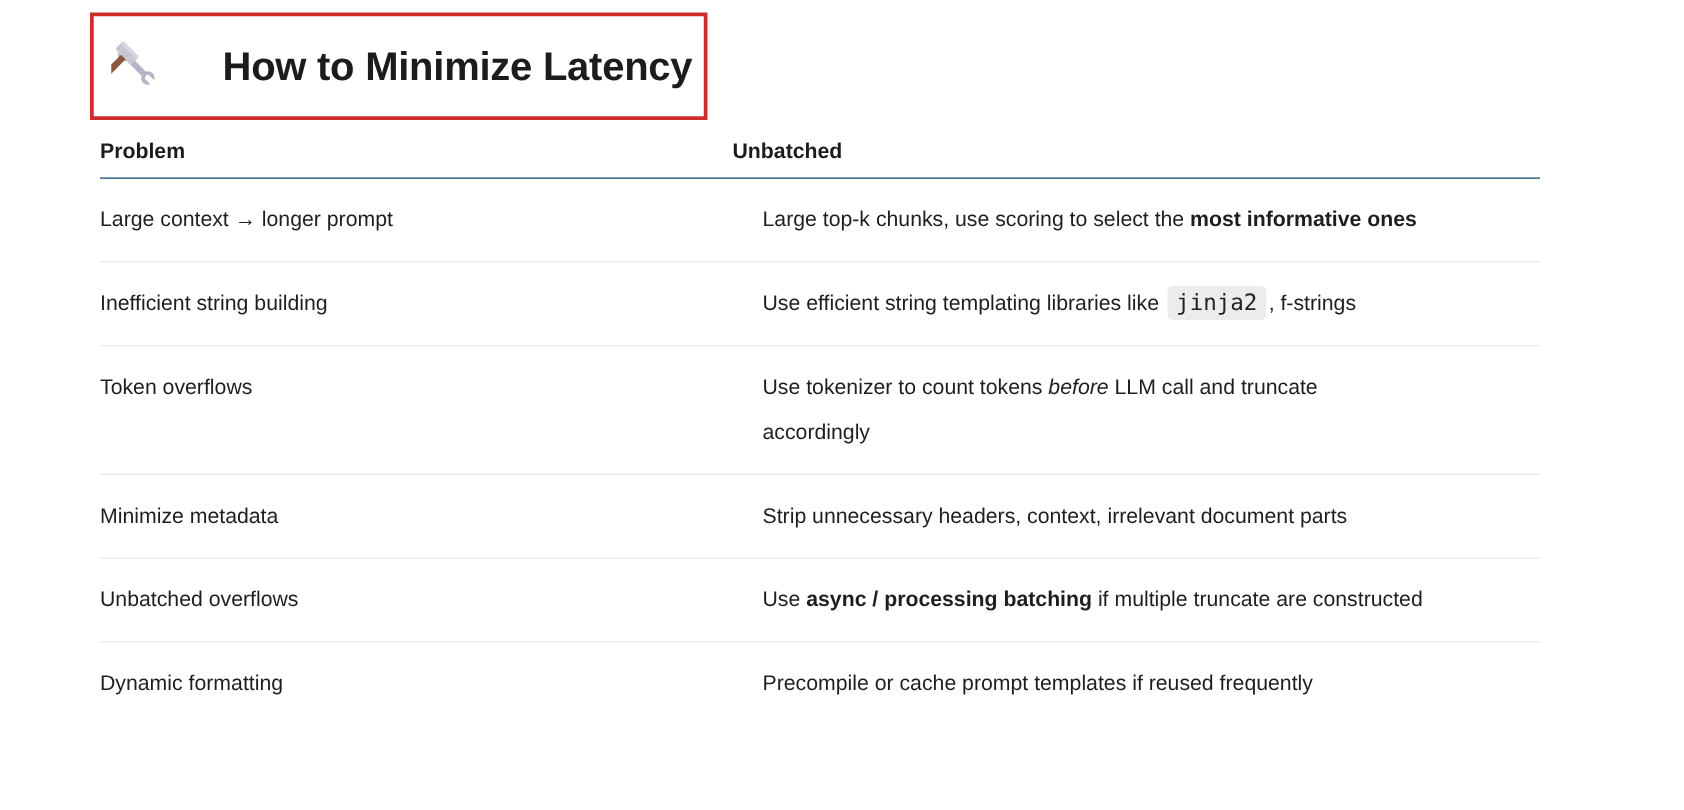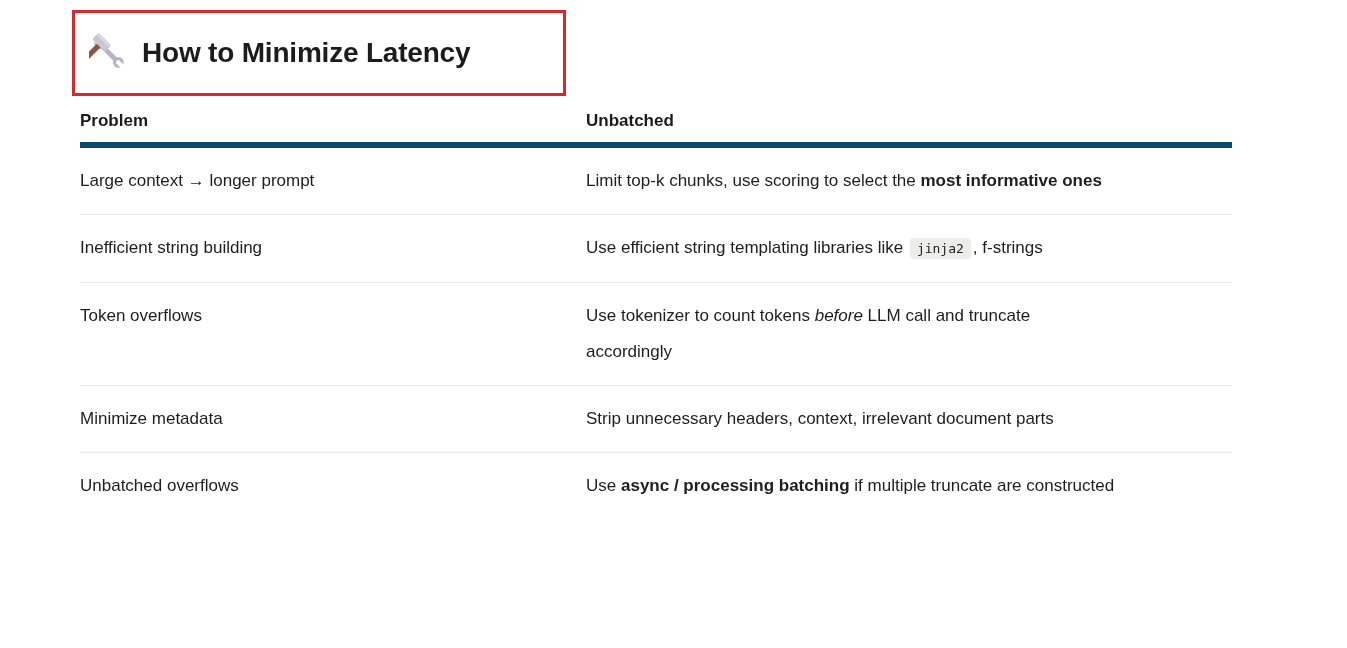--- a/index.html
+++ b/index.html
@@ -11,44 +11,44 @@
 
   
   .title-box {
     position: absolute; left: 72px; top: 10px; width: 494px; height: 86px;
     box-sizing: border-box; border: 3px solid #d02c2c;
     display: flex; align-items: center; gap: 13px; padding-left: 14px;
     background: #ffffff;
   }
   .title-icon { width: 40px; height: 40px; flex: 0 0 auto; }
   .page-title {
-    font-size: 28px; font-weight: 700; letter-spacing: -0.2px;
-    color: #1c1c1c; white-space: nowrap;
+    font-size: 32px; font-weight: 700; letter-spacing: -0.2px;
+    color: #1c1c1c; white-space: nowrap; margin-left: 36px;
   }
 
   
   .table {
     position: absolute; left: 80px; top: 103px; width: 1152px;
   }
   .thead {
     display: flex; font-size: 17px; font-weight: 700; line-height: 20px;
-    padding: 8px 0 11px 0; border-bottom: 6px solid #0c4a6e; color: #1b1b1b;
+    padding: 8px 0 11px 0; border-bottom: 1px solid #0c4a6e; color: #1b1b1b;
   }
   .trow {
     display: flex; font-size: 17px; line-height: 36px;
-    padding: 15px 0; border-bottom: 1px solid #e9e8e8;
+    padding: 15px 0; border-bottom: 1px solid #e9e8e8; gap: 24px;
   }
   .trow:last-child { border-bottom: none; }
   .col-problem { width: 506px; flex: 0 0 506px; padding-right: 24px; box-sizing: border-box; }
   .col-solution { flex: 1 1 auto; white-space: pre-wrap; }
   .seg-bold { font-weight: 700; }
   .seg-italic { font-style: italic; }
   .seg-code {
     font-family: "DejaVu Sans Mono", "Liberation Mono", monospace;
-    font-size: 13px; background: #ececeb; border-radius: 4px;
+    font-size: 18px; background: #ececeb; border-radius: 4px;
     padding: 3px 7px; margin: 0 2px; color: #232323; white-space: nowrap;
   }
 </style>
 </head>
 <body>
 
 <div class="title-box">
   <svg class="title-icon" viewBox="0 0 40 40" aria-hidden="true">
 
     <g transform="rotate(-45 20 20)">
@@ -71,33 +71,37 @@
 </div>
 
 <div class="table">
   <div class="thead">
     <div class="col-problem">Problem</div>
     <div class="col-solution">Unbatched</div>
   </div>
   <div id="table-body">
       <div class="trow">
         <div class="col-problem">Large context → longer prompt</div>
-        <div class="col-solution"><span class="seg-normal">Limit top-k chunks, use scoring to select the </span><span class="seg-bold">most informative ones</span></div>
+        <div class="col-solution"><span class="seg-normal">Large top-k chunks, use scoring to select the </span><span class="seg-bold">most informative ones</span></div>
       </div>
       <div class="trow">
         <div class="col-problem">Inefficient string building</div>
         <div class="col-solution"><span class="seg-normal">Use efficient string templating libraries like </span><span class="seg-code">jinja2</span><span class="seg-normal">, f-strings</span></div>
       </div>
       <div class="trow">
         <div class="col-problem">Token overflows</div>
         <div class="col-solution"><span class="seg-normal">Use tokenizer to count tokens </span><span class="seg-italic">before</span><span class="seg-normal"> LLM call and truncate
 accordingly</span></div>
       </div>
       <div class="trow">
         <div class="col-problem">Minimize metadata</div>
         <div class="col-solution"><span class="seg-normal">Strip unnecessary headers, context, irrelevant document parts</span></div>
       </div>
       <div class="trow">
         <div class="col-problem">Unbatched overflows</div>
         <div class="col-solution"><span class="seg-normal">Use </span><span class="seg-bold">async / processing batching</span><span class="seg-normal"> if multiple truncate are constructed</span></div>
       </div>
+      <div class="trow">
+        <div class="col-problem">Dynamic formatting</div>
+        <div class="col-solution"><span class="seg-normal">Precompile or cache prompt templates if reused frequently</span></div>
+      </div>
     </div>
 </div>
 
 </body></html>

